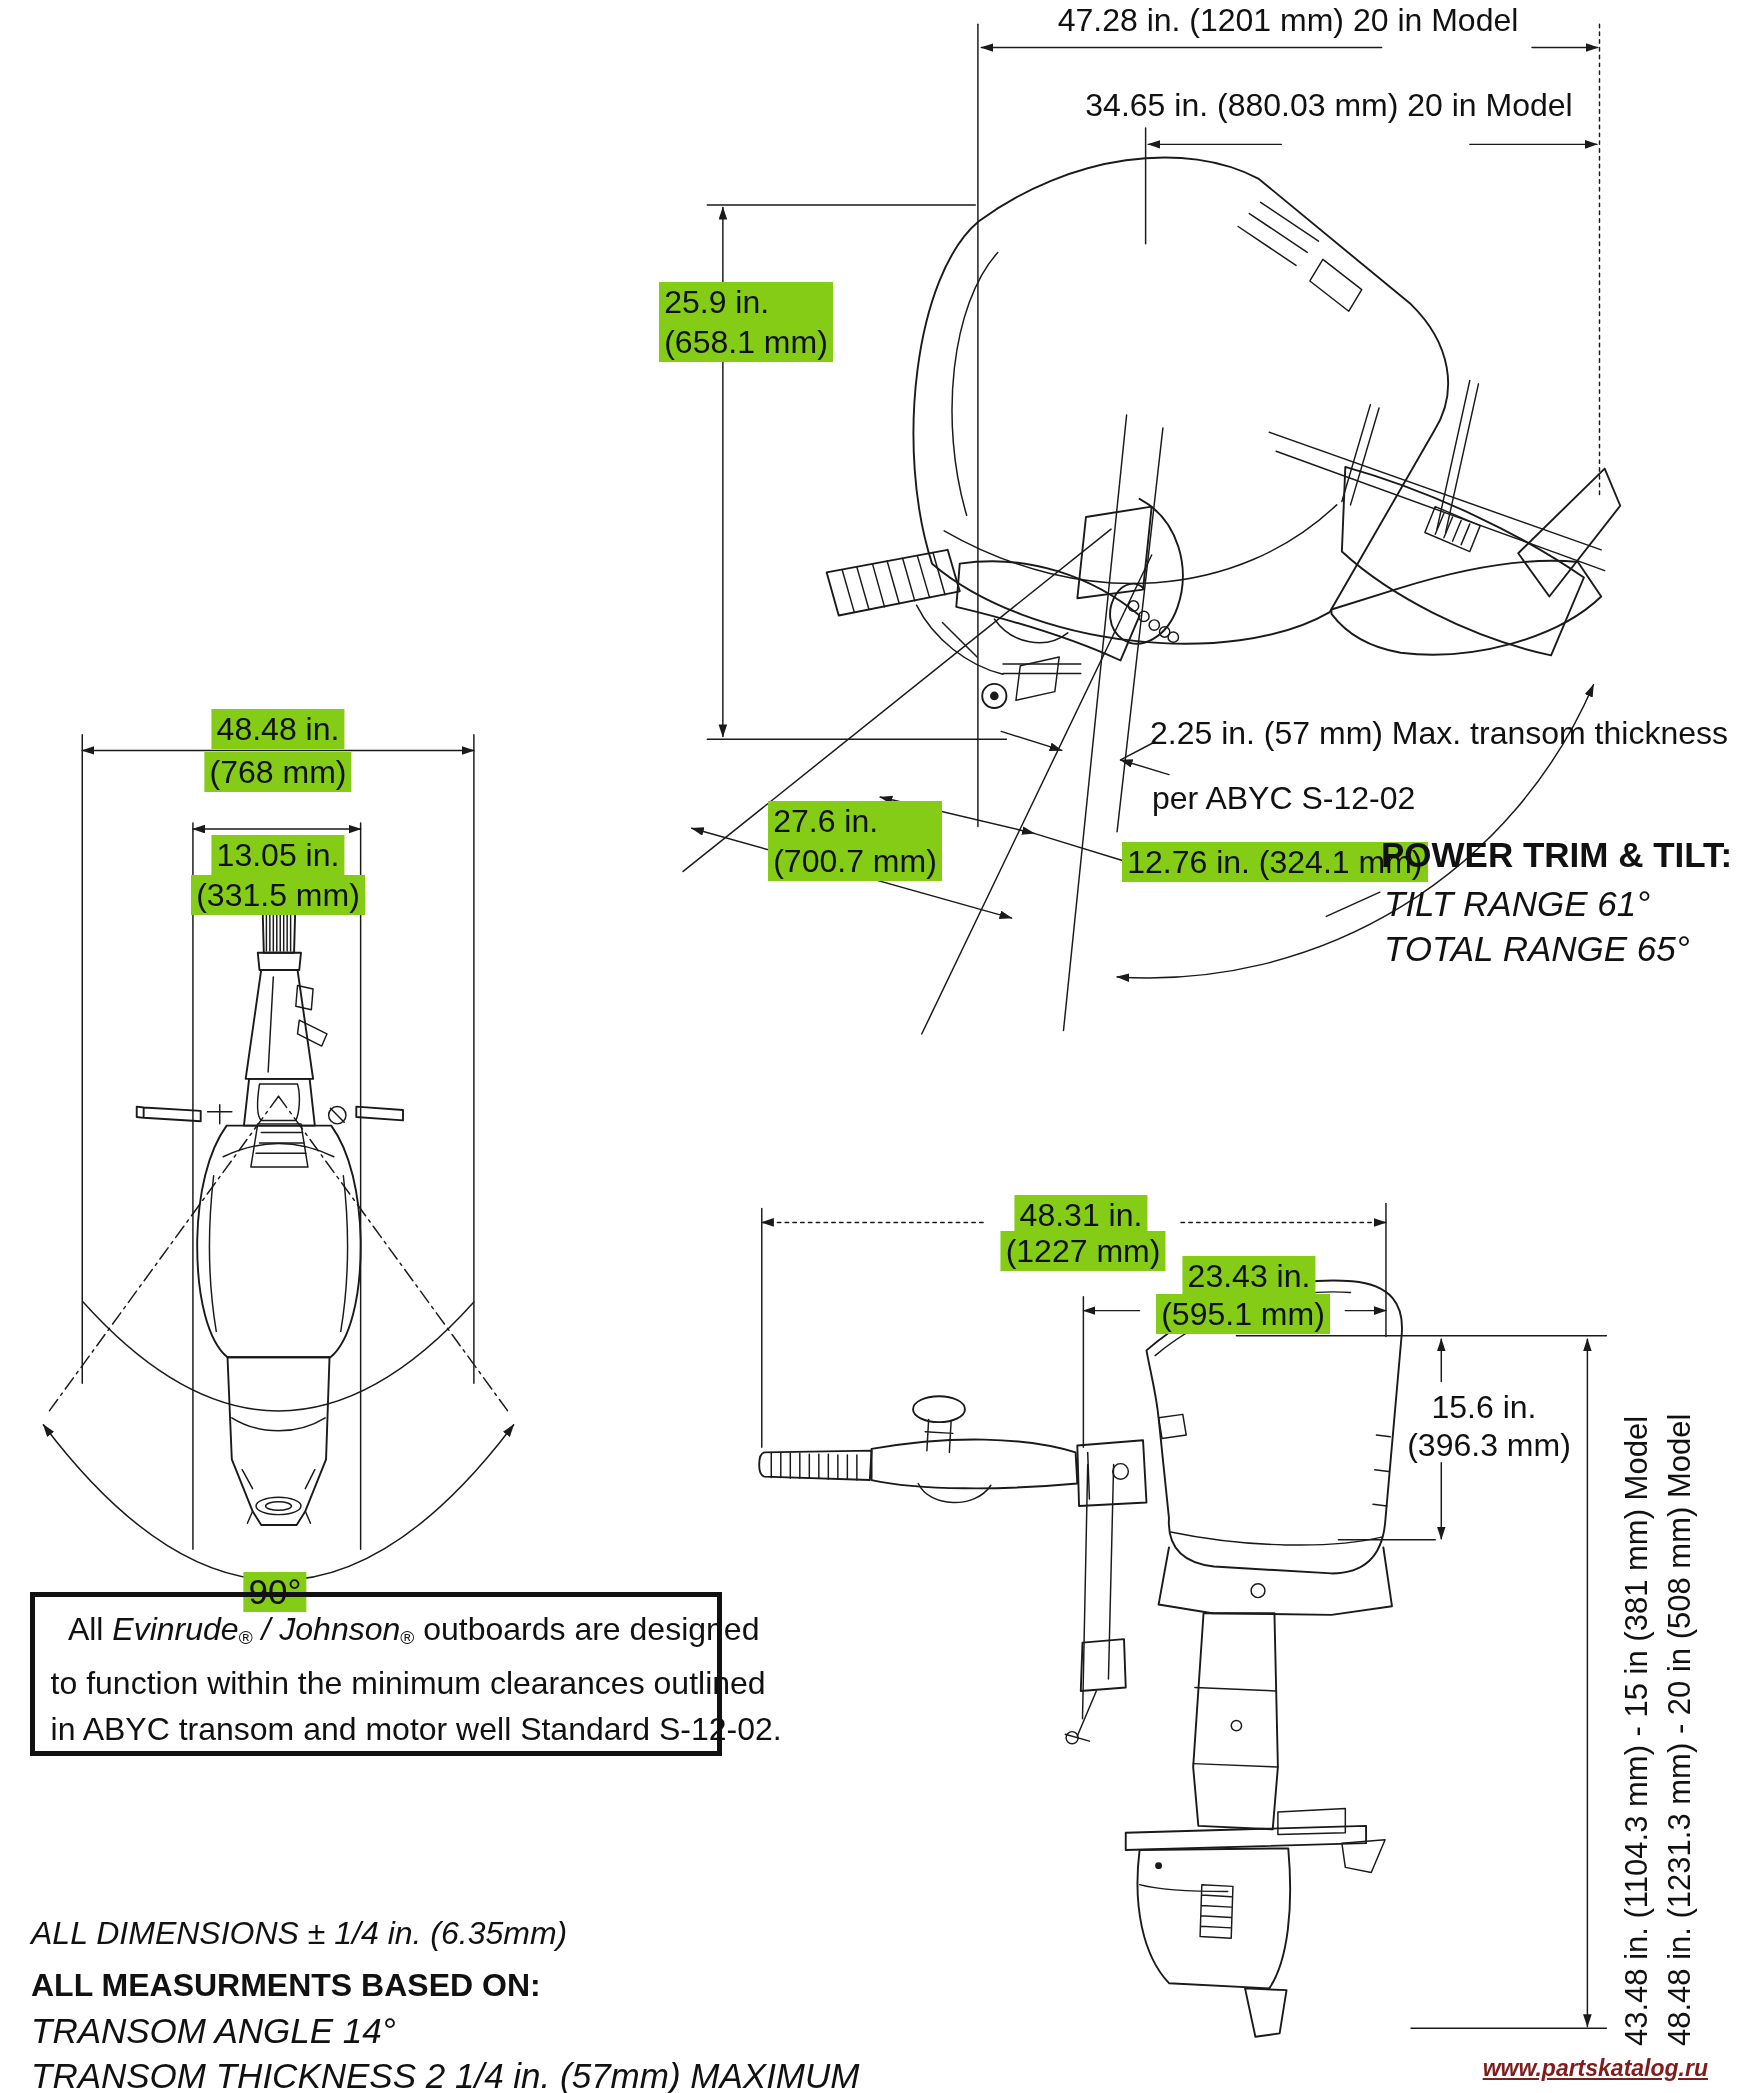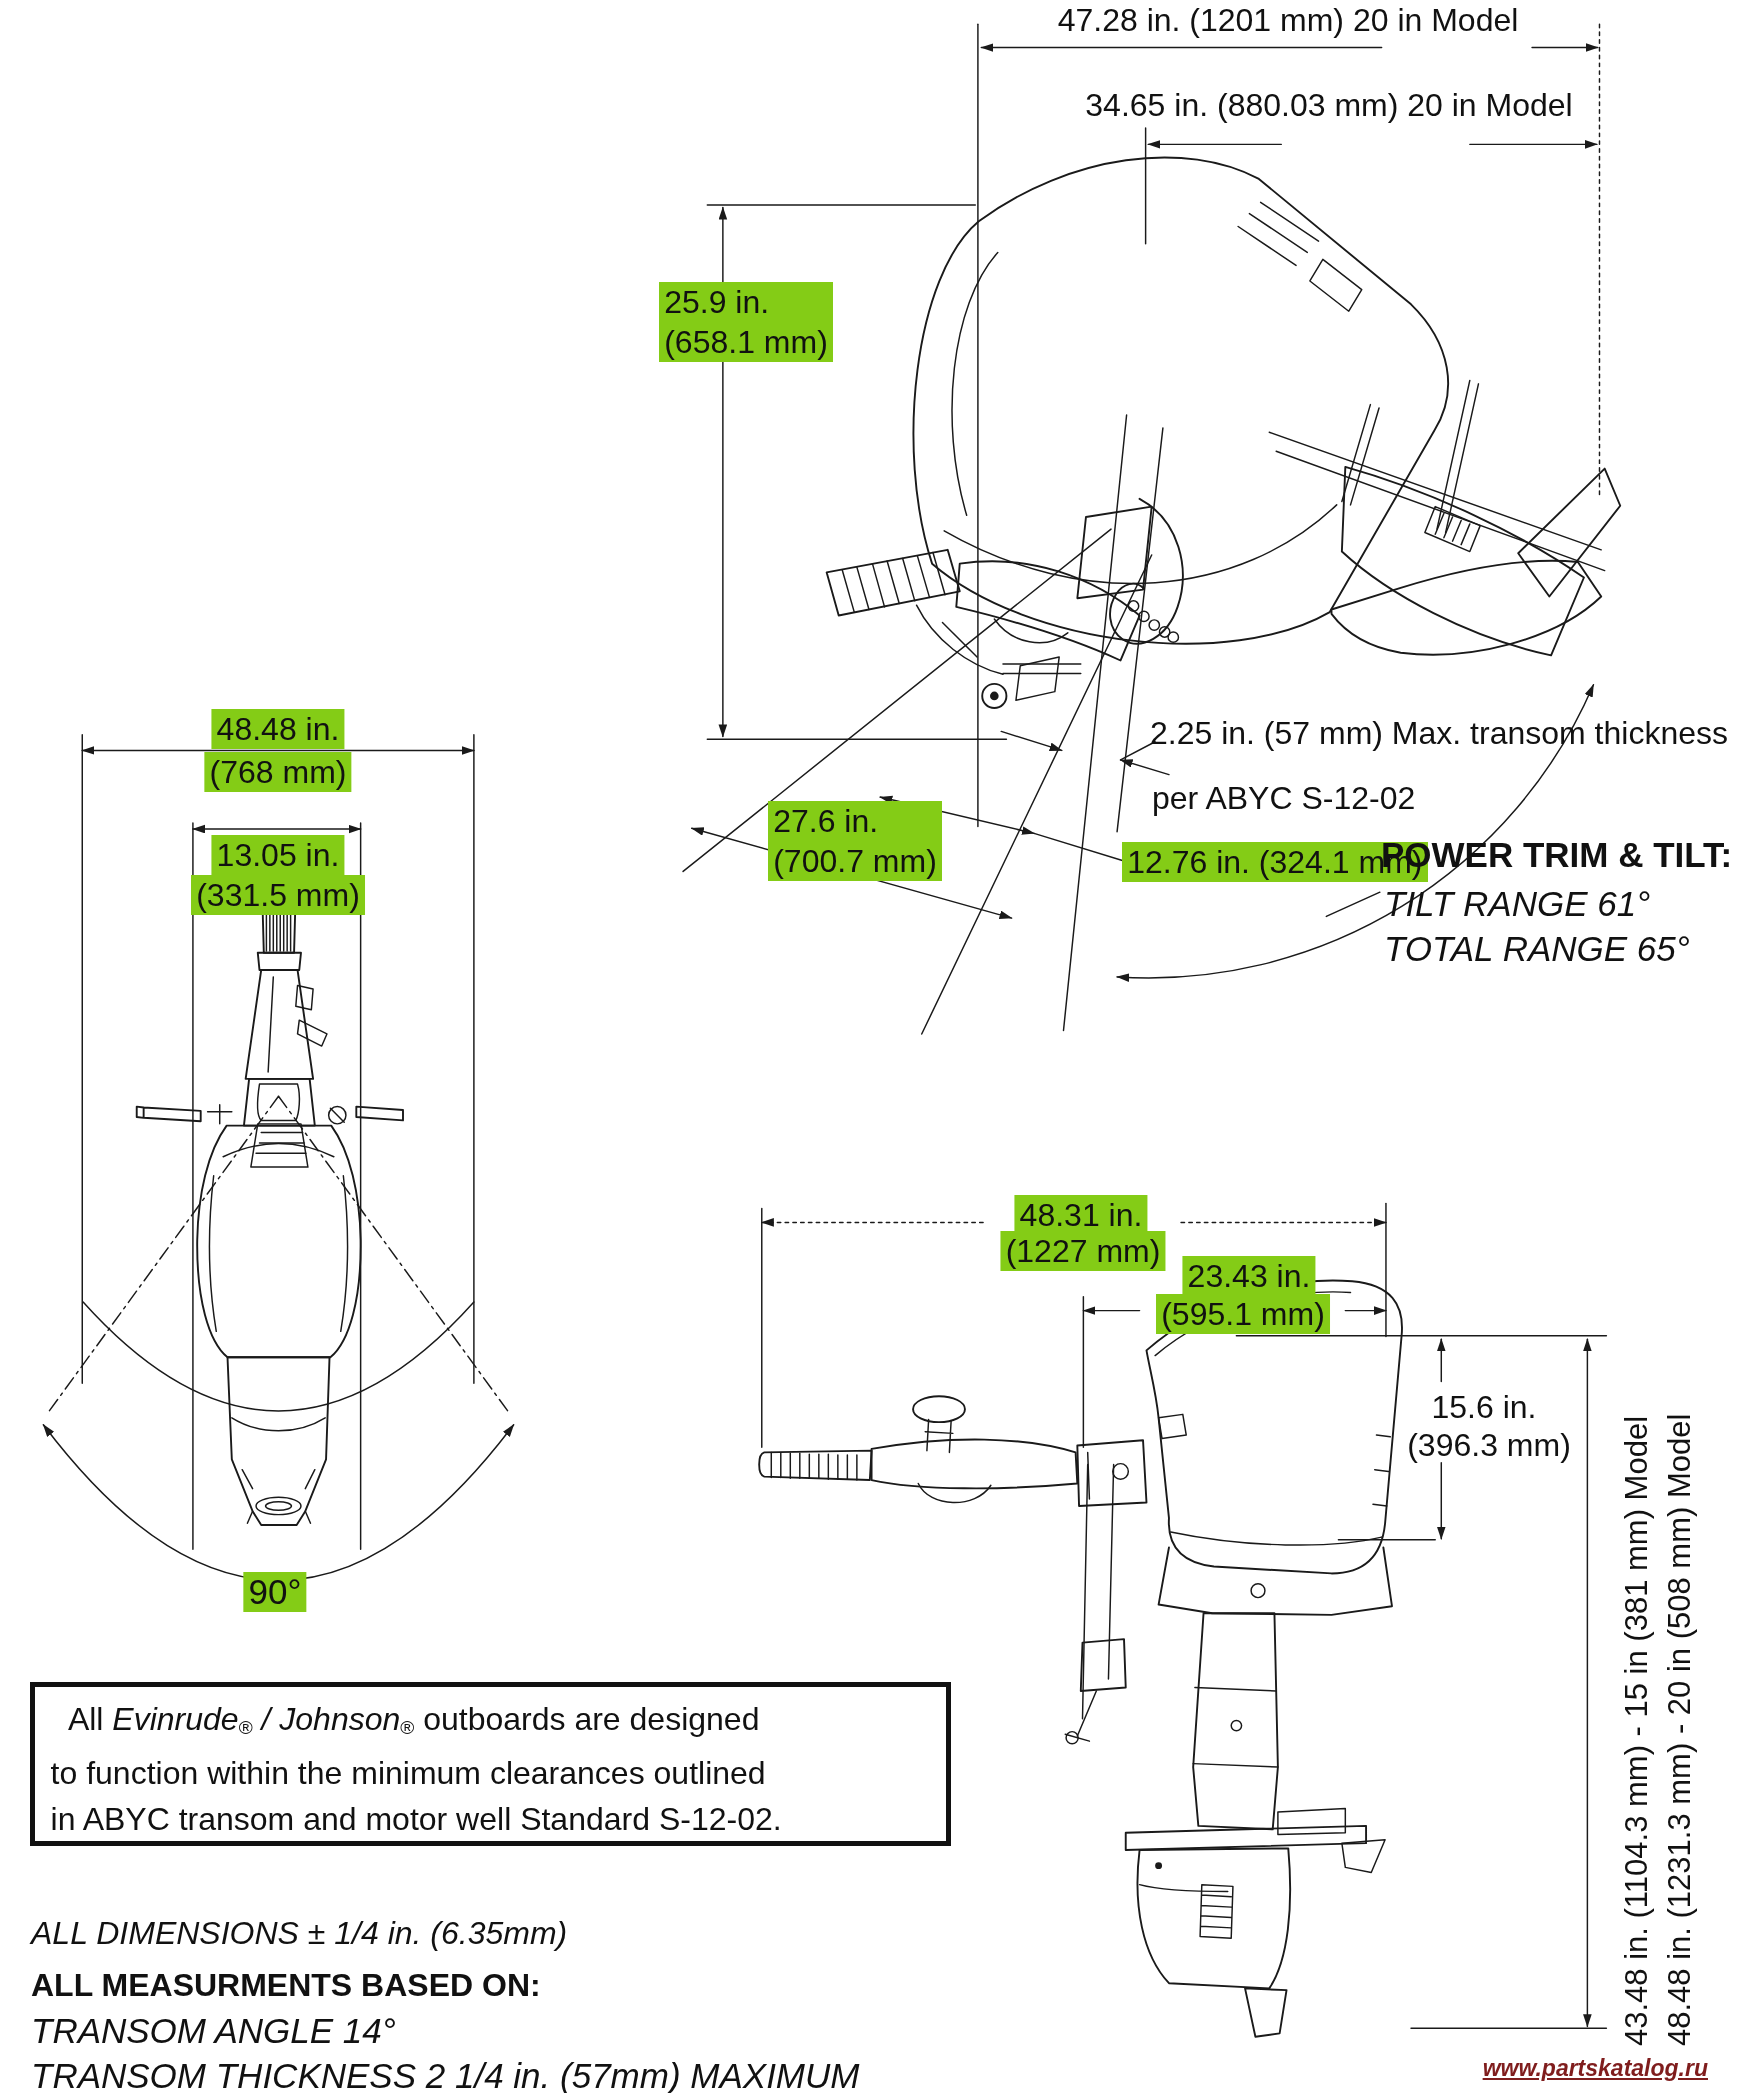--- a/index.html
+++ b/index.html
@@ -12,21 +12,21 @@
   svg .dashdot{stroke-dasharray:16 6 3 6;}
   svg .solid{fill:#1a1a1a;stroke:none;}
   .lbl{position:absolute;font-size:32px;line-height:40px;white-space:nowrap;color:#111;}
   .c{transform:translateX(-50%);text-align:center;}
   .bg{background:#84cc16;padding:0 5.2px;}
   .b{font-weight:bold;}
   .i{font-style:italic;}
   .sm{font-size:35px;}
   .reg{font-size:19px;vertical-align:-3.5px;}
   .vert{position:absolute;transform:rotate(-90deg);transform-origin:0 0;font-size:31px;line-height:43px;white-space:nowrap;}
-  #notebox{position:absolute;left:30px;top:1682px;width:921px;height:164px;border:5.2px solid #111;
+  #notebox{position:absolute;left:30px;top:1592px;width:692px;height:164px;border:5.2px solid #111;
            box-sizing:border-box;font-size:32px;line-height:46px;padding:8.6px 0 0 15.6px;white-space:nowrap;}
   .wm{position:absolute;font-weight:bold;font-style:italic;font-size:23px;}
 </style>
 </head>
 <body>
 
 <div id="page">
 
 <svg width="1744" height="2093" viewBox="0 0 2017 2421">
   <defs>

